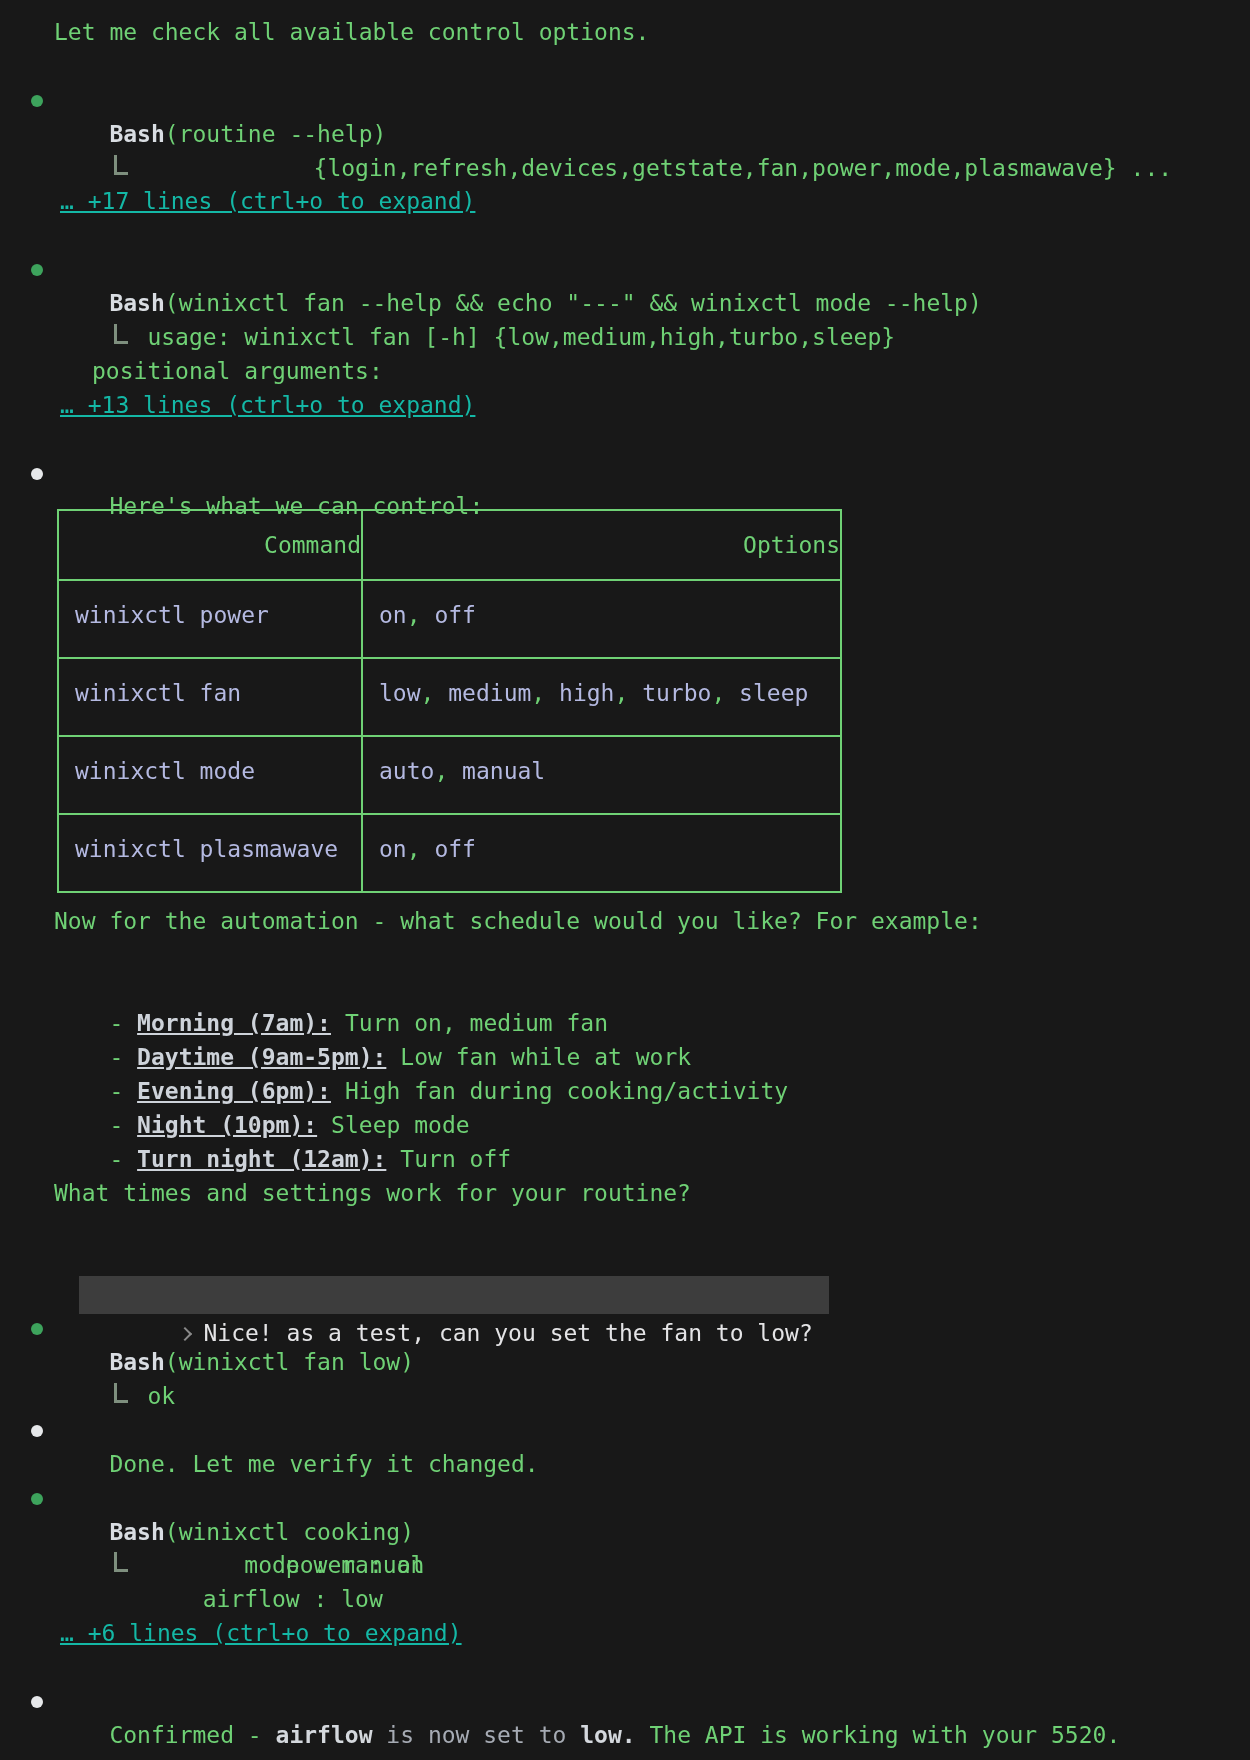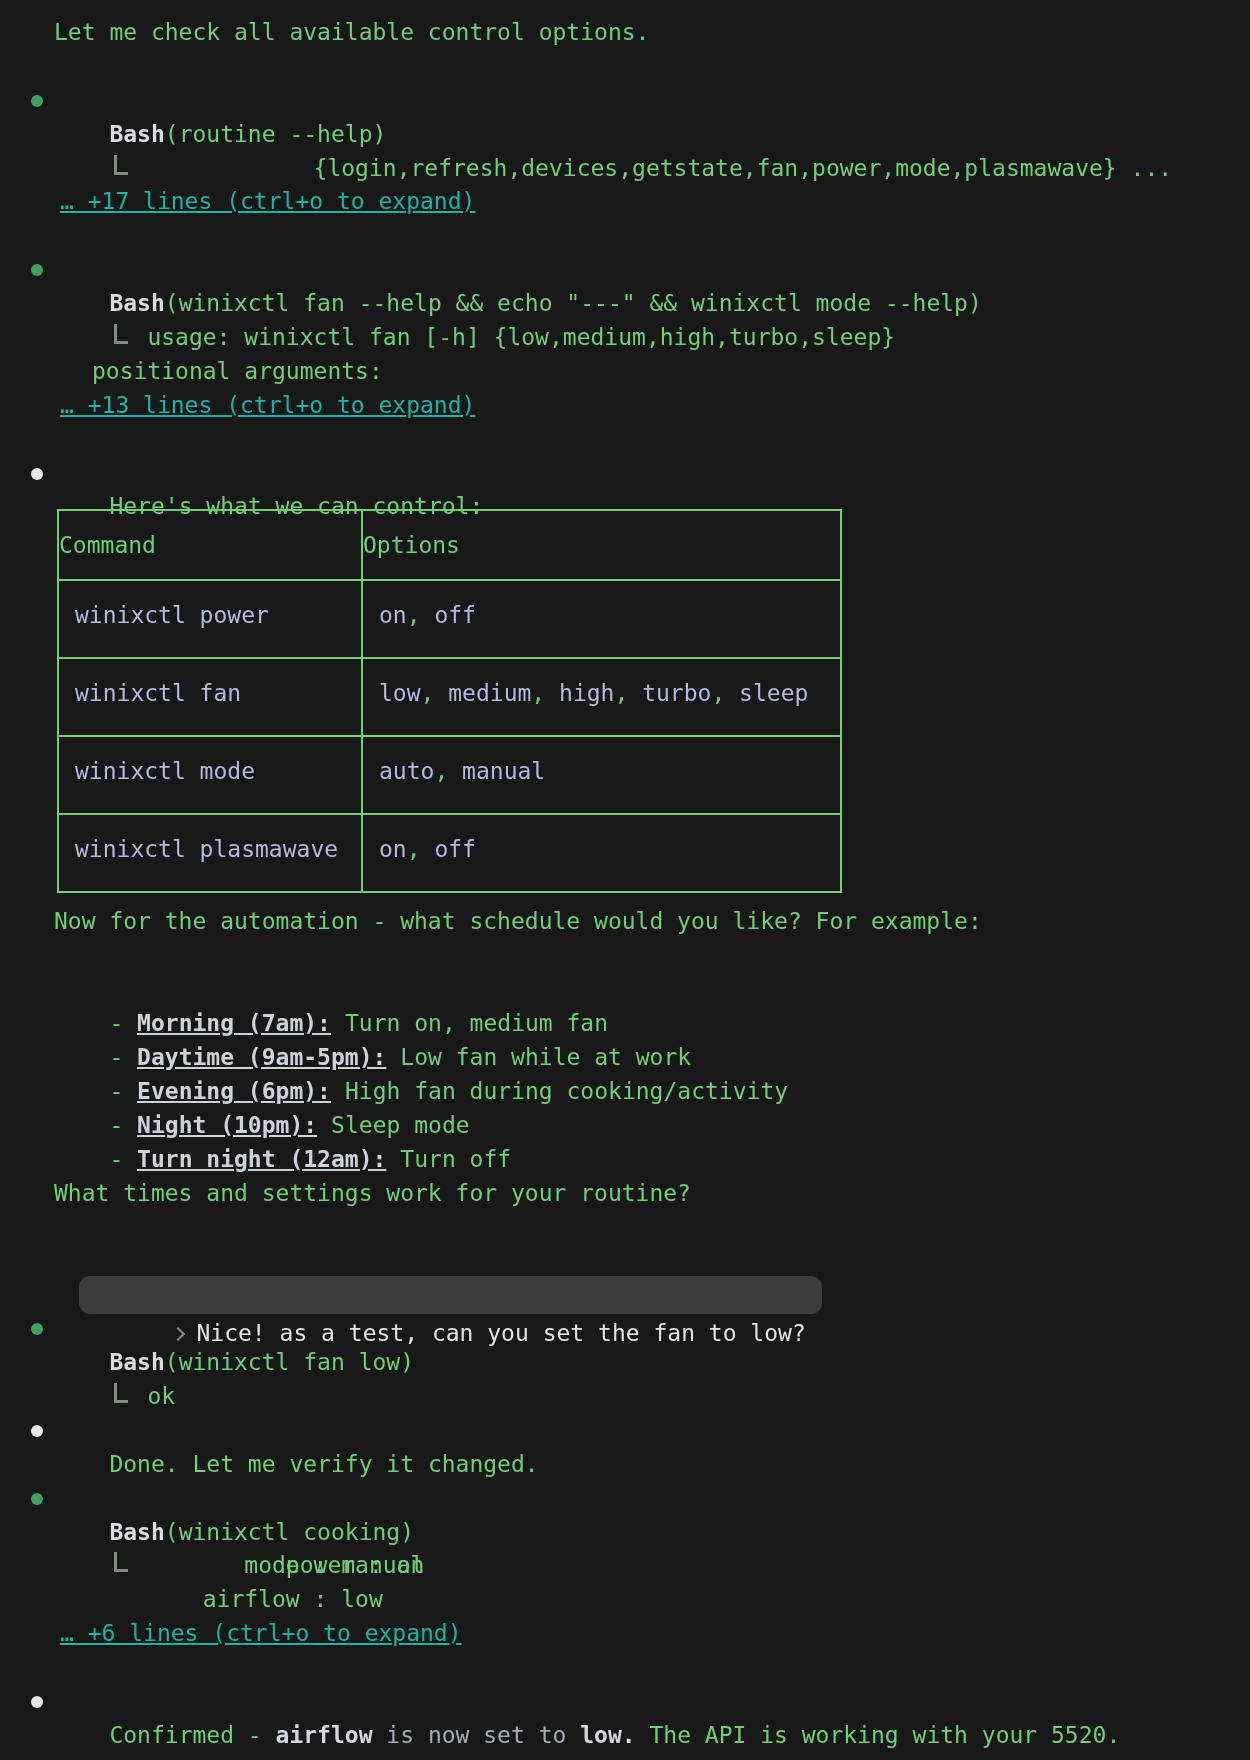--- a/index.html
+++ b/index.html
@@ -38,32 +38,31 @@
     margin:19px 0 12px 3px;
     table-layout:fixed;
   }
   .ctable th, .ctable td {
     border:2px solid #6fd175;
     height:68px;
     white-space:pre;
     font-weight:normal;
     vertical-align:middle;
   }
-  .ctable th { text-align:left; color:#6fd175; padding:0; }
+  .ctable th { text-align:right; color:#6fd175; padding:0; }
   .ctable td { text-align:left; padding:0 0 8px 16px; }
   .userline { overflow:visible; }
   .userbar {
     position:relative; top:-2px;
     display:inline-block;
     height:38px; line-height:38px;
     background:#3d3d3d;
     margin-left:-30px;
-    padding:0 16px 0 3px;
+    padding:0 16px 0 10px;
     white-space:pre;
-    border-radius:11px;
   }
   .chev-icon {
     display:inline-block;
     width:8px; height:8px;
     border-top:2.5px solid #8a8a8a;
     border-right:2.5px solid #8a8a8a;
     transform:rotate(45deg);
     margin:0 13px 2px 8px;
   }
   .utext { color:#e4e4e6; }

